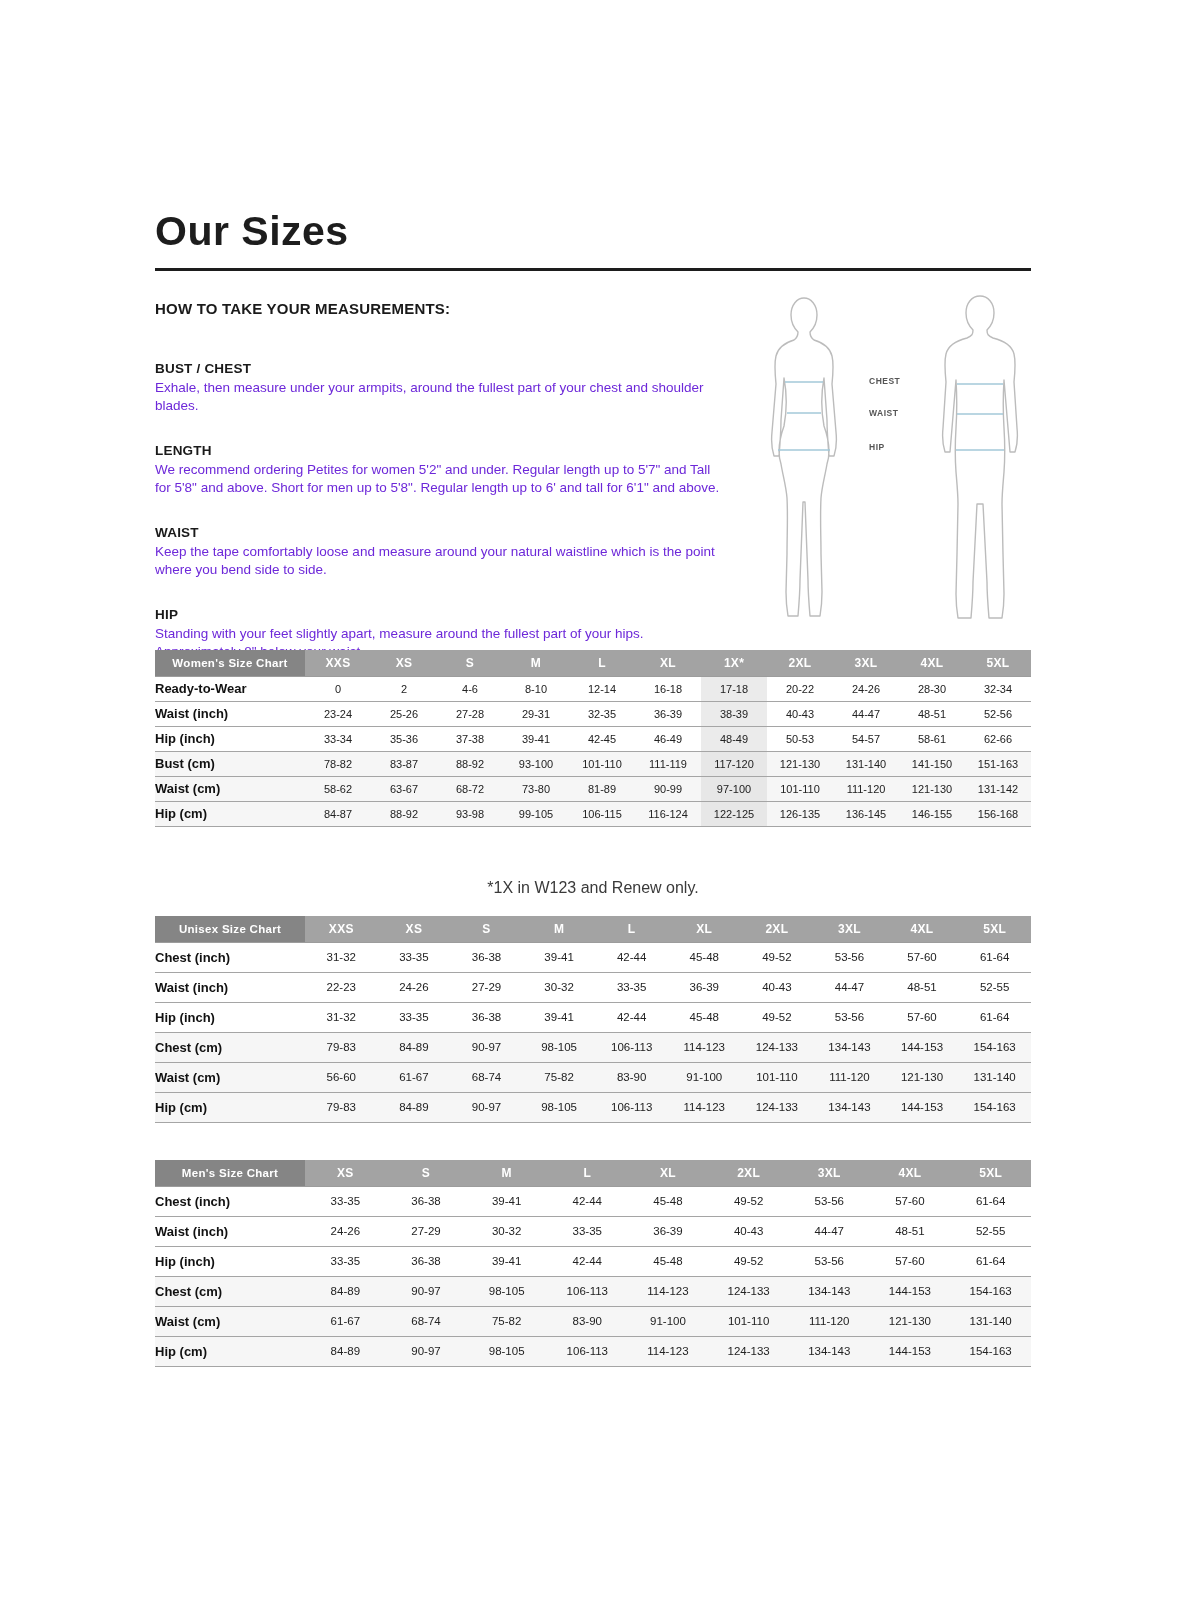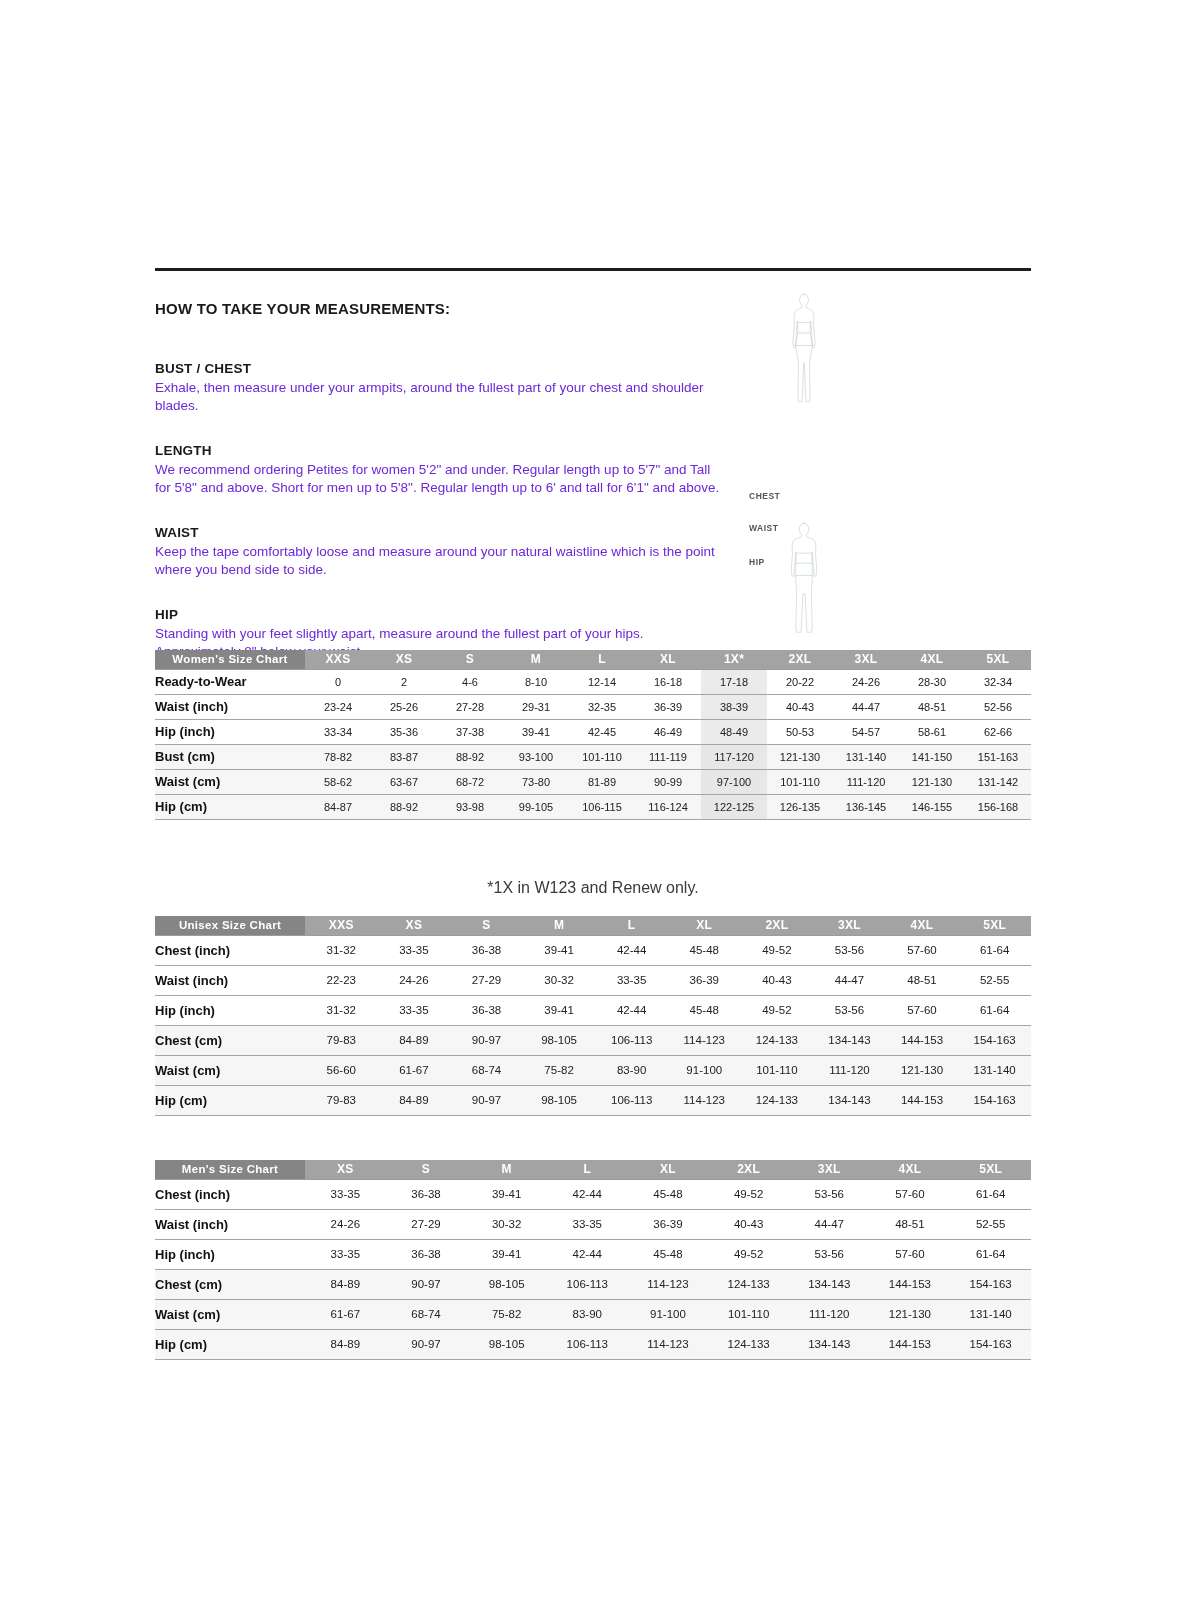--- a/index.html
+++ b/index.html
@@ -8,53 +8,54 @@
   .page { position:relative; width:1200px; height:1600px; background:#fff; overflow:hidden; }
 
   .title { position:absolute; left:155px; top:208px; font-size:41px; font-weight:800; color:#1d1d1d; letter-spacing:0.5px; }
   .title-rule { position:absolute; left:155px; top:268px; width:876px; height:3px; background:#1d1d1d; }
 
   .measure-copy { position:absolute; left:155px; top:300px; width:565px; color:#2d2d2d; }
   .howto { font-size:15px; font-weight:700; color:#1a1a1a; letter-spacing:0.2px; margin-bottom:44px; }
   .m-section h3 { font-size:13.5px; font-weight:700; color:#1a1a1a; letter-spacing:0.2px; margin-bottom:3px;margin-top:28px; }
   .m-section p { font-size:13.5px; line-height:1.33; color:#6d28d9; margin-bottom:18px; }
 
-  .figures { position:absolute; left:744px; top:292px; width:300px; height:345px; display:flex; align-items:flex-start;flex-direction:column; }
+  .figures { position:absolute; left:744px; top:292px; width:300px; height:345px; display:flex; align-items:flex-start; }
   .figure-svg { display:block; }
   .fig-labels { position:relative; width:56px; height:340px; }
   .fig-label { position:absolute; left:5px; font-size:8.5px; font-weight:600; color:#555; letter-spacing:0.5px; }
   .fig-label.chest { top:84px; }
   .fig-label.waist { top:116px; }
   .fig-label.hip   { top:150px; }
   .body-outline { fill:none; stroke:var(--figure-line,#bcbcbc); stroke-width:1.4; stroke-linejoin:round; stroke-linecap:round; }
   .measure-line { stroke:var(--measure-line,#a3c9d8); stroke-width:1.6; }
 
   .table-block { position:absolute; left:155px; width:876px; }
   #womens-table-block { top:650px; }
   #unisex-table-block { top:916px; }
   #mens-table-block   { top:1160px; }
 
   .size-table { width:100%; border-collapse:collapse; table-layout:fixed; }
   .size-table col.label-col { width:150px; }
-  .size-table th { background:var(--header-gray,#a3a3a3); color:#fff; font-size:12px; font-weight:700; height:19px; letter-spacing:0.3px; border-bottom:1px solid #9c9c9c; }
+  .size-table th { background:var(--header-gray,#a3a3a3); color:#fff; font-size:12px; font-weight:700; height:26px; letter-spacing:0.3px; border-bottom:1px solid #9c9c9c; }
   .size-table th.corner { background:var(--header-dark,#858585); font-size:11.5px; }
   .size-table td { border-bottom:1px solid #a5a5a5; text-align:center; font-size:11.5px; color:#222; height:30px; }
   .compact .size-table td { height:25px; font-size:11px; }
   .size-table td.rowlabel { text-align:left; padding-right:14px; font-weight:700; font-size:13px; color:#111; }
   .size-table tr.cm-row td { background:#f6f6f6; }
   .size-table td.hl { background:var(--highlight,#ebebeb); }
   .size-table tr.cm-row td.hl { background:#e7e7e7; }
 
   .footnote { position:absolute; left:155px; top:866px; width:876px; text-align:center; font-size:16px; color:#3a3a3a;margin-top:13px; }
 </style>
 </head>
 <body>
 
 <div class="page">
 
+  <h1 class="title">Our Sizes</h1>
   <div class="title-rule"></div>
 
   <div class="measure-copy">
     <div class="howto">HOW TO TAKE YOUR MEASUREMENTS:</div>
 
     <div class="m-section">
       <h3>BUST / CHEST</h3>
       <p>Exhale, then measure under your armpits, around the fullest part of your chest and shoulder blades.</p>
     </div>
 

